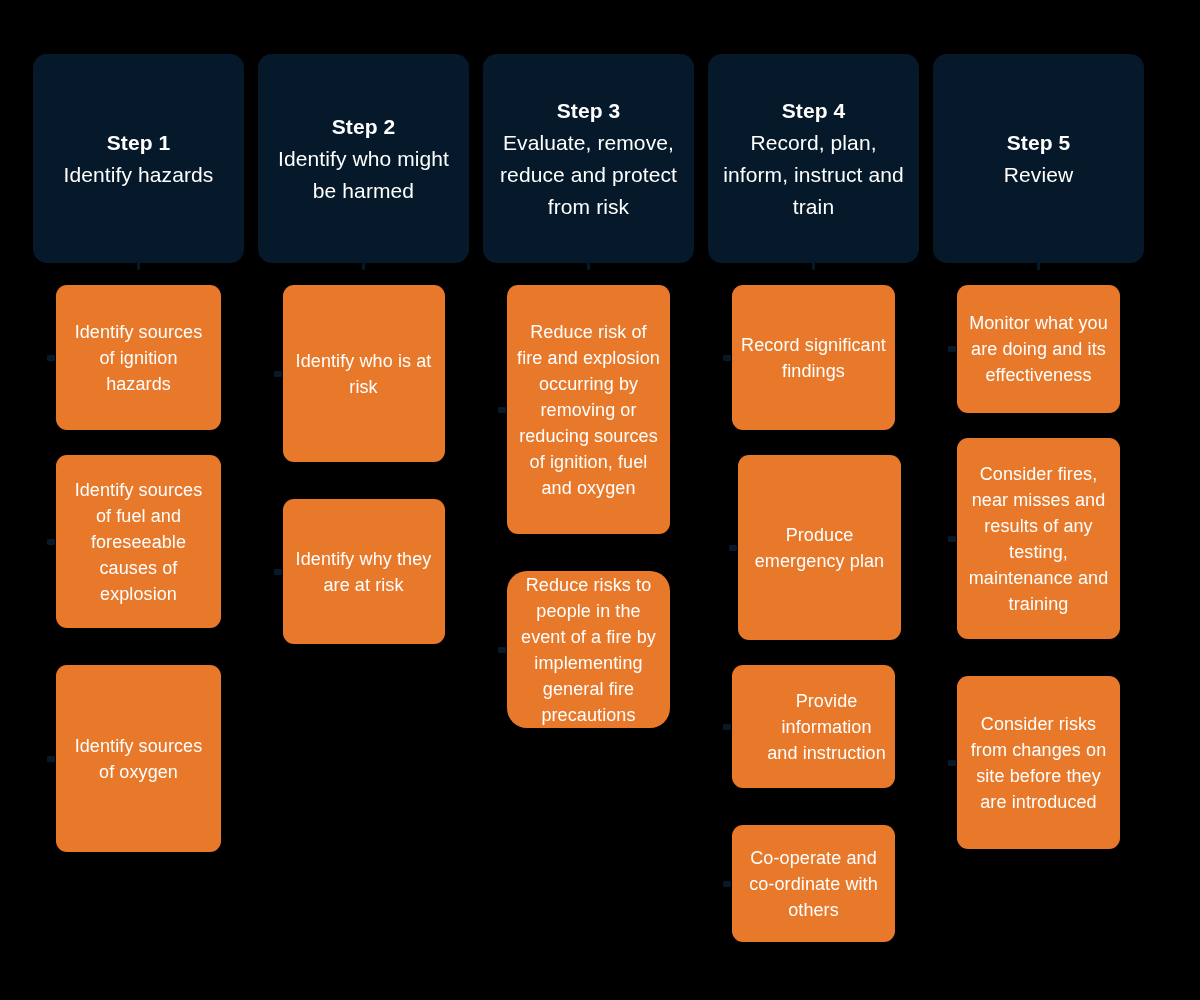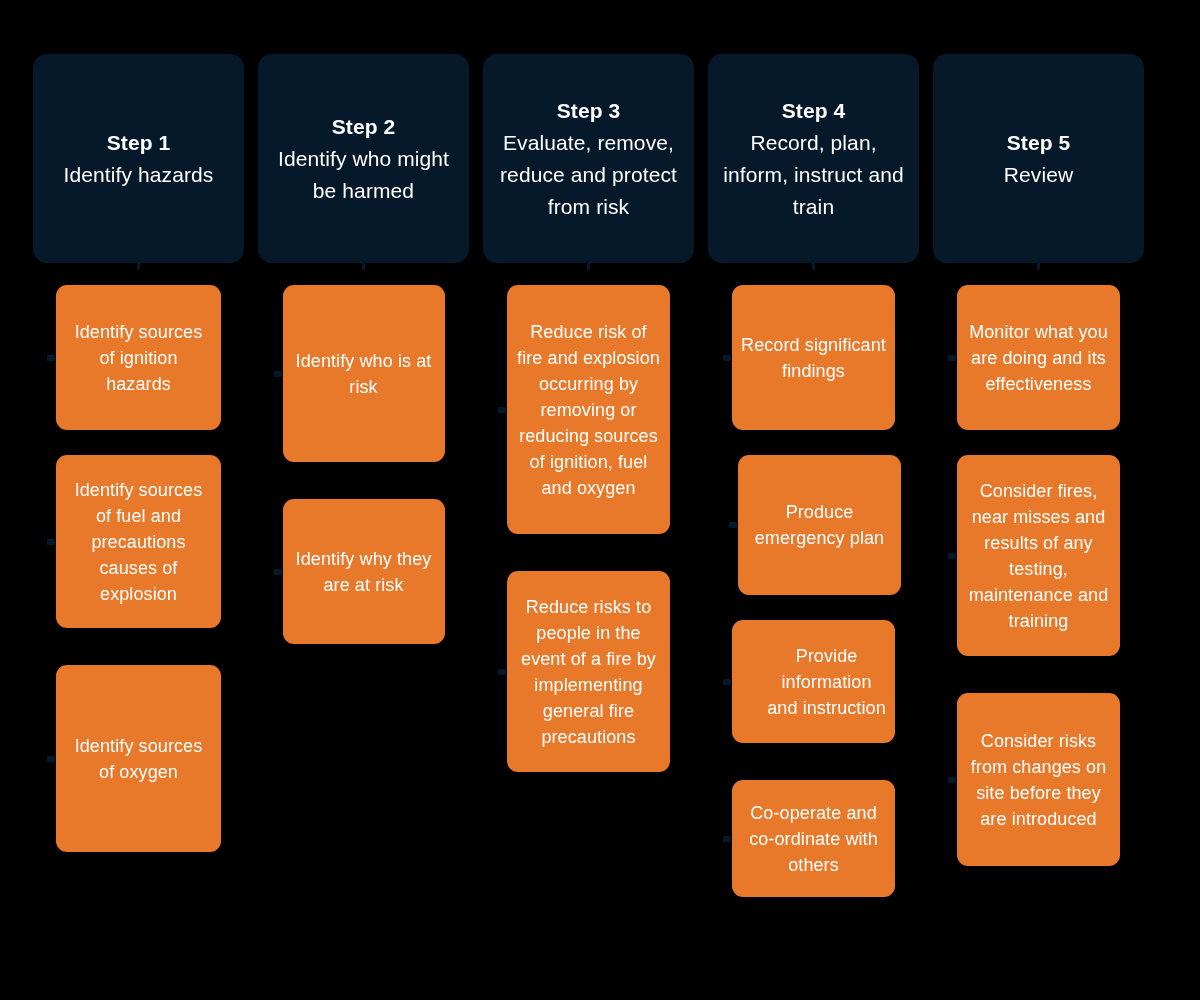--- a/index.html
+++ b/index.html
@@ -126,30 +126,30 @@
   .col-1 .item.i0 { height: 145px; }
   .col-1 .item.i1 { height: 173px; }
   .col-1 .item.i2 { height: 187px; }
 
   .col-2 .item { width: 162px; }
   .col-2 .item.i0 { height: 177px; }
   .col-2 .item.i1 { height: 145px; }
 
   .col-3 .item { width: 163px; }
   .col-3 .item.i0 { height: 249px; }
-  .col-3 .item.i1 { height: 201px; }
+  .col-3 .item.i1 { height: 157px; border-radius: 20px; }
 
   .col-4 .item { width: 163px; }
   .col-4 .item.i0 { height: 145px; }
-  .col-4 .item.i1 { height: 140px; margin-left: 12px; }
+  .col-4 .item.i1 { height: 185px; margin-left: 12px; }
   .col-4 .item.i2 { height: 123px; padding-left: 35px; }
   .col-4 .item.i3 { height: 117px; }
 
   .col-5 .item { width: 163px; }
-  .col-5 .item.i0 { height: 145px; }
+  .col-5 .item.i0 { height: 128px; }
   .col-5 .item.i1 { height: 173px; }
   .col-5 .item.i2 { height: 201px; }
 
   
   .col-3 .items { margin-top: 22px; }
   .col-4 .items { margin-top: 22px; }
   .col-5 .items { margin-top: 22px; }
 </style>
 </head>
 <body>
@@ -157,21 +157,21 @@
 <div class="board">
   <div class="columns">
 
     <div class="column col-1">
       <div class="step-card">
         <div class="step-title">Step 1</div>
         <div class="step-sub">Identify hazards</div>
       </div>
       <div class="items">
         <div class="item i0">Identify sources of ignition hazards</div>
-        <div class="item i1">Identify sources of fuel and precautions causes of explosion</div>
+        <div class="item i1">Identify sources of fuel and foreseeable causes of explosion</div>
         <div class="item i2">Identify sources of oxygen</div>
       </div>
     </div>
 
     <div class="column col-2">
       <div class="step-card">
         <div class="step-title">Step 2</div>
         <div class="step-sub">Identify who might be harmed</div>
       </div>
       <div class="items">

